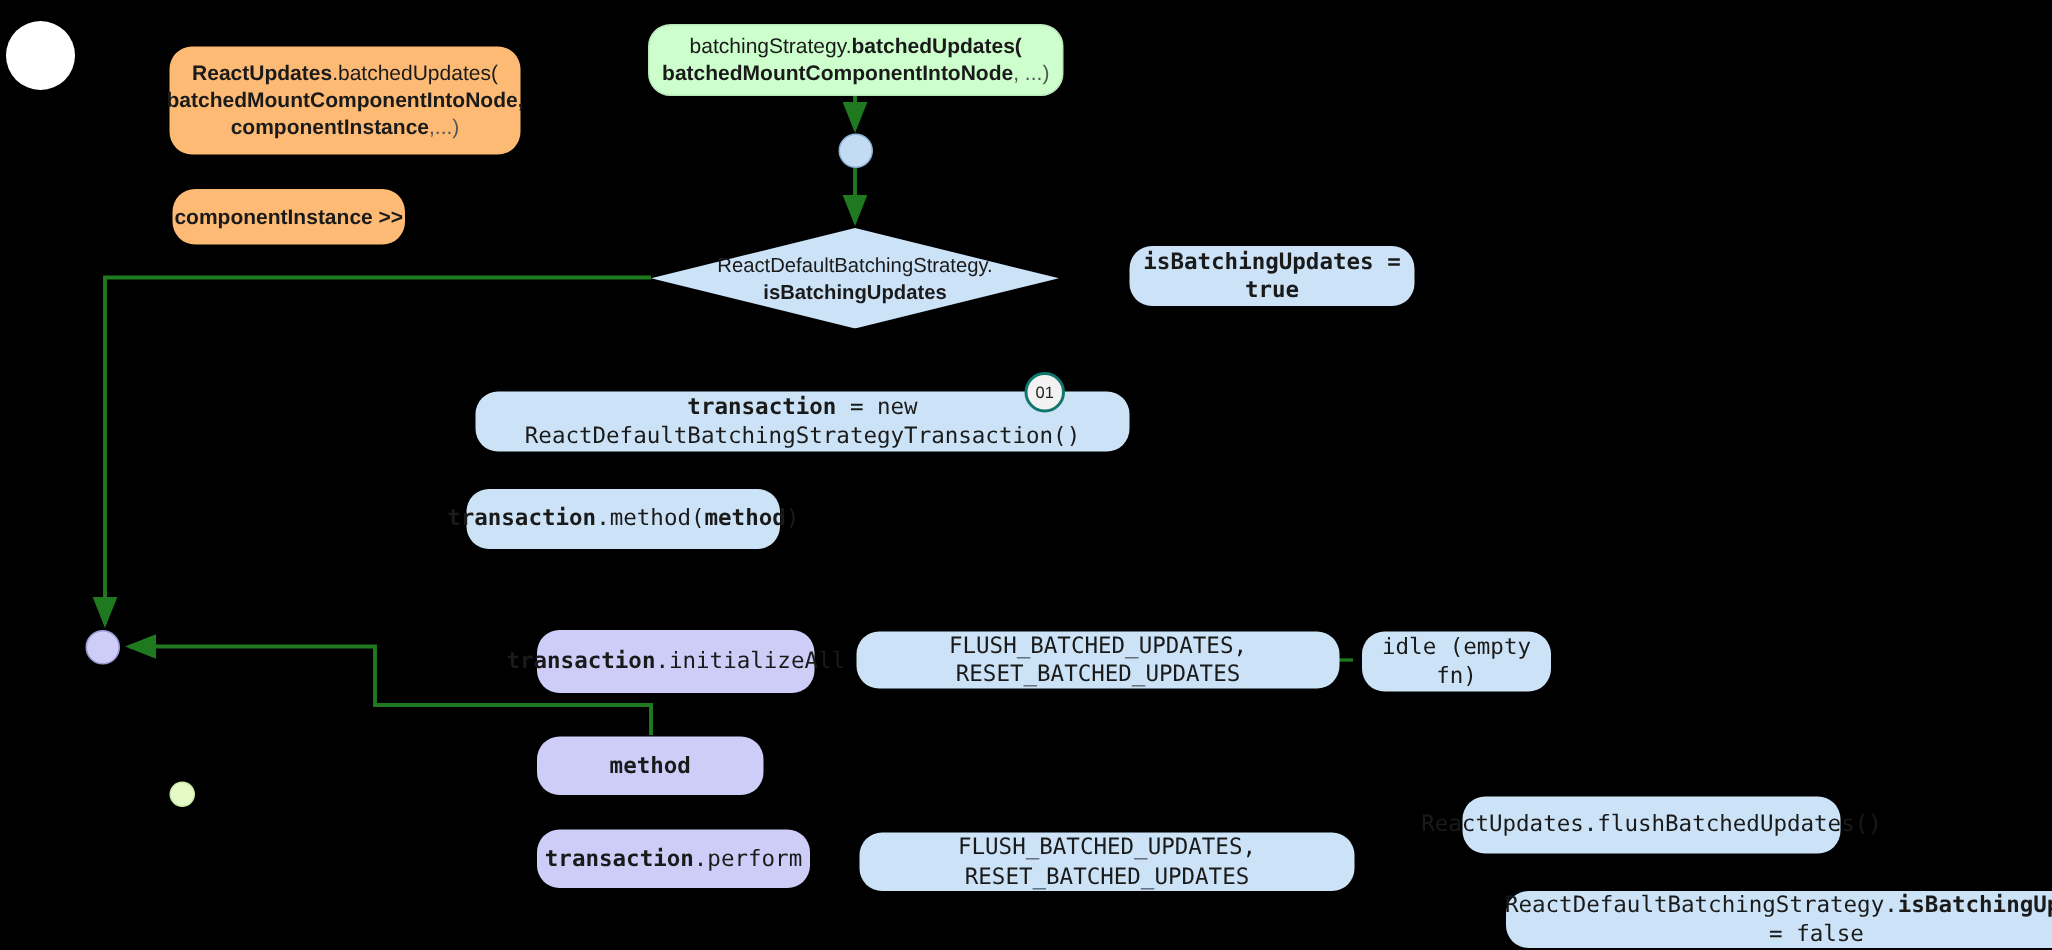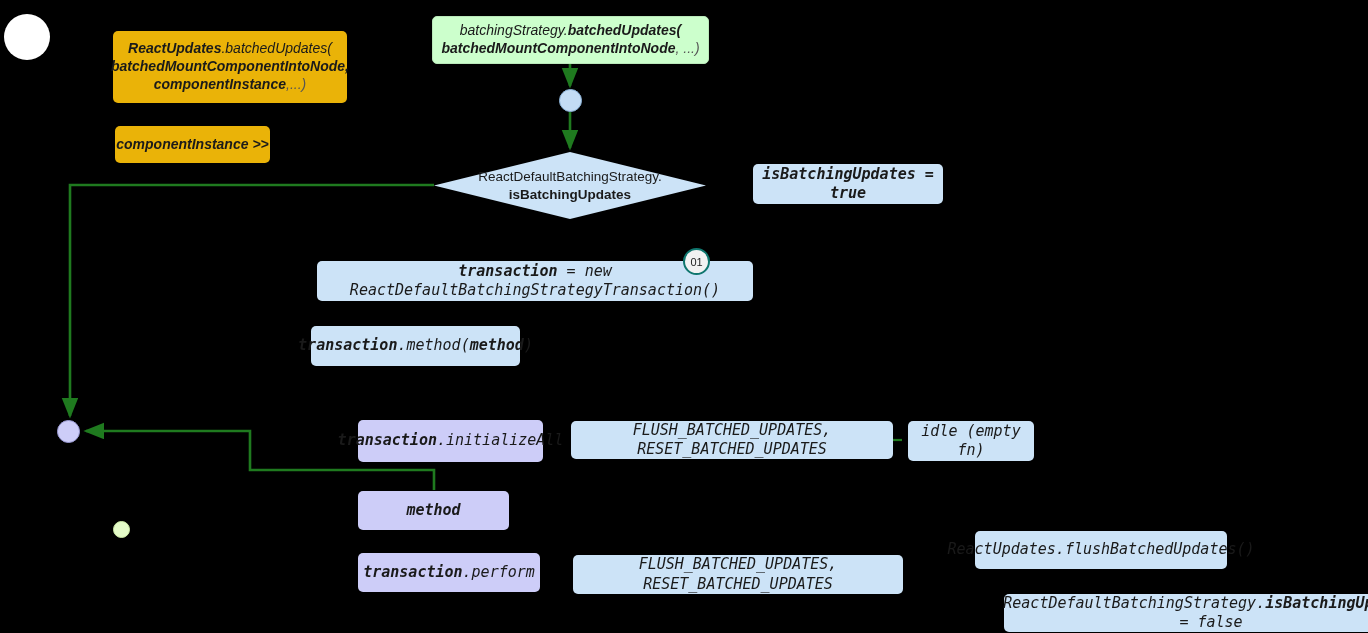--- a/index.html
+++ b/index.html
@@ -22,33 +22,32 @@
     position: absolute;
     box-sizing: border-box;
     display: flex;
     align-items: center;
     justify-content: center;
     text-align: center;
     line-height: 1.28;
     color: #1a1a1a;
   }
   .rbox {
-    border-radius: 5px;
-    font-style: italic;
+    border-radius: 15px;
   }
   .sans {
     font-family: "Liberation Sans", sans-serif;
     font-size: 14px;
   }
   .mono {
     font-family: "DejaVu Sans Mono", "Liberation Mono", monospace;
     font-size: 15px;
     letter-spacing: 0px;
   }
-  .c-yellow { background: #eab308; }
+  .c-yellow { background: #fdba74; }
   .c-green  { background: #ccffcc; border: 1px solid #b9e8b9; }
   .c-blue   { background: #cce3f7; }
   .c-purple { background: #cdcdf8; }
   .b {
     font-weight: bold;
   }
   .dim {
     color: #555;
   }
   

